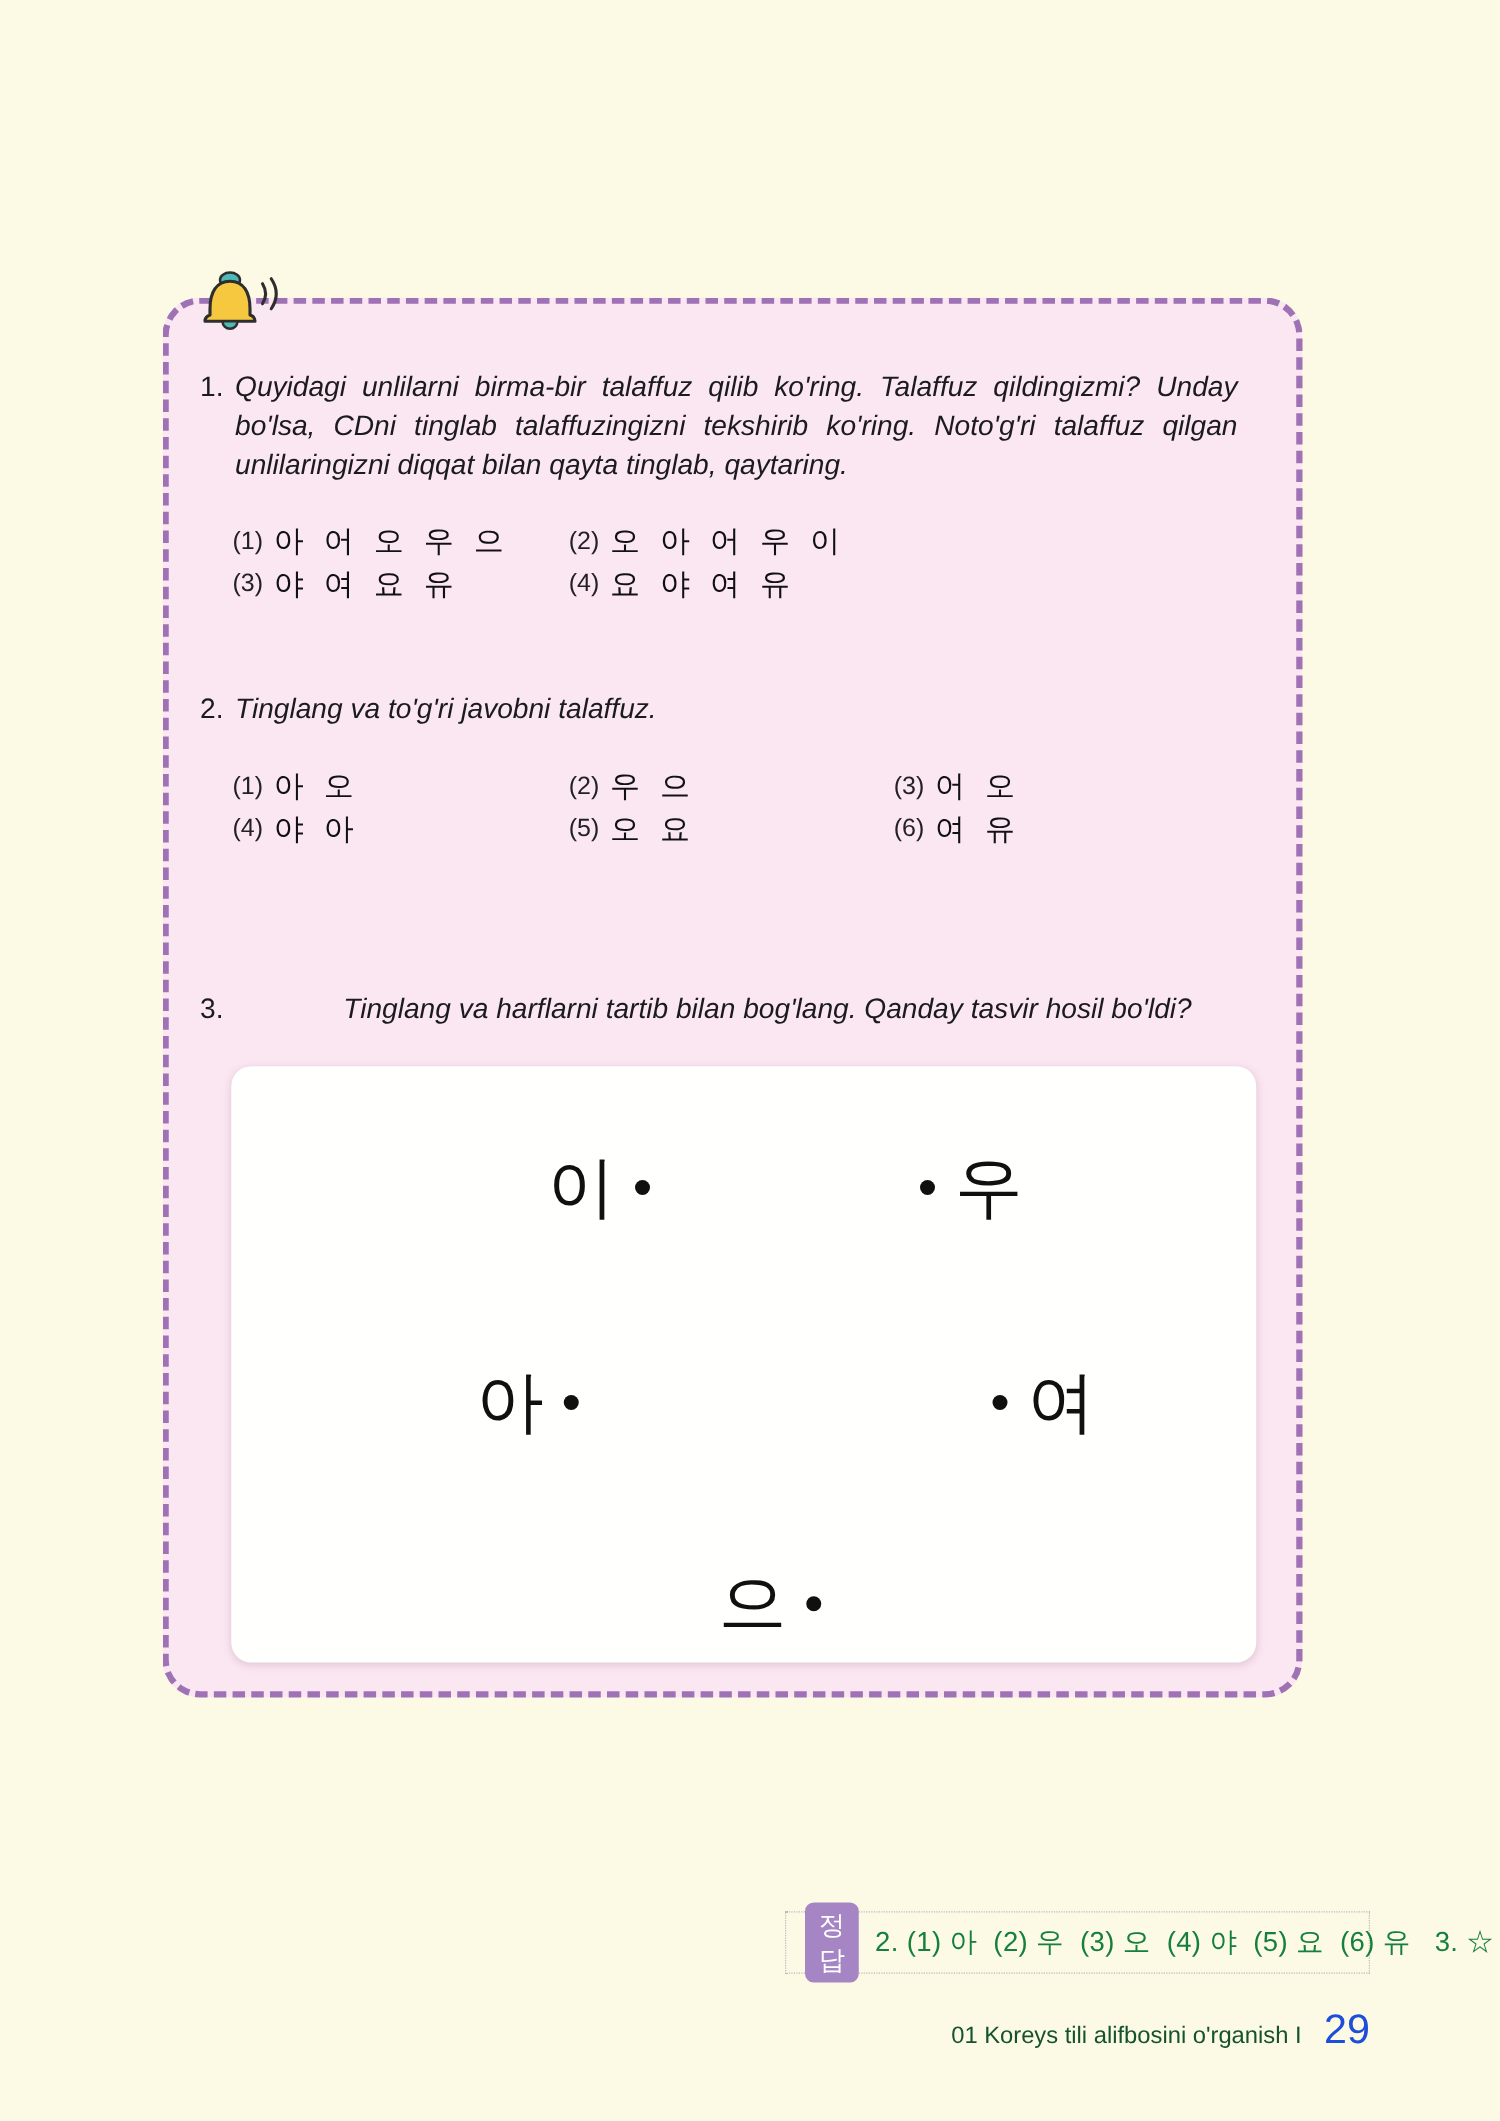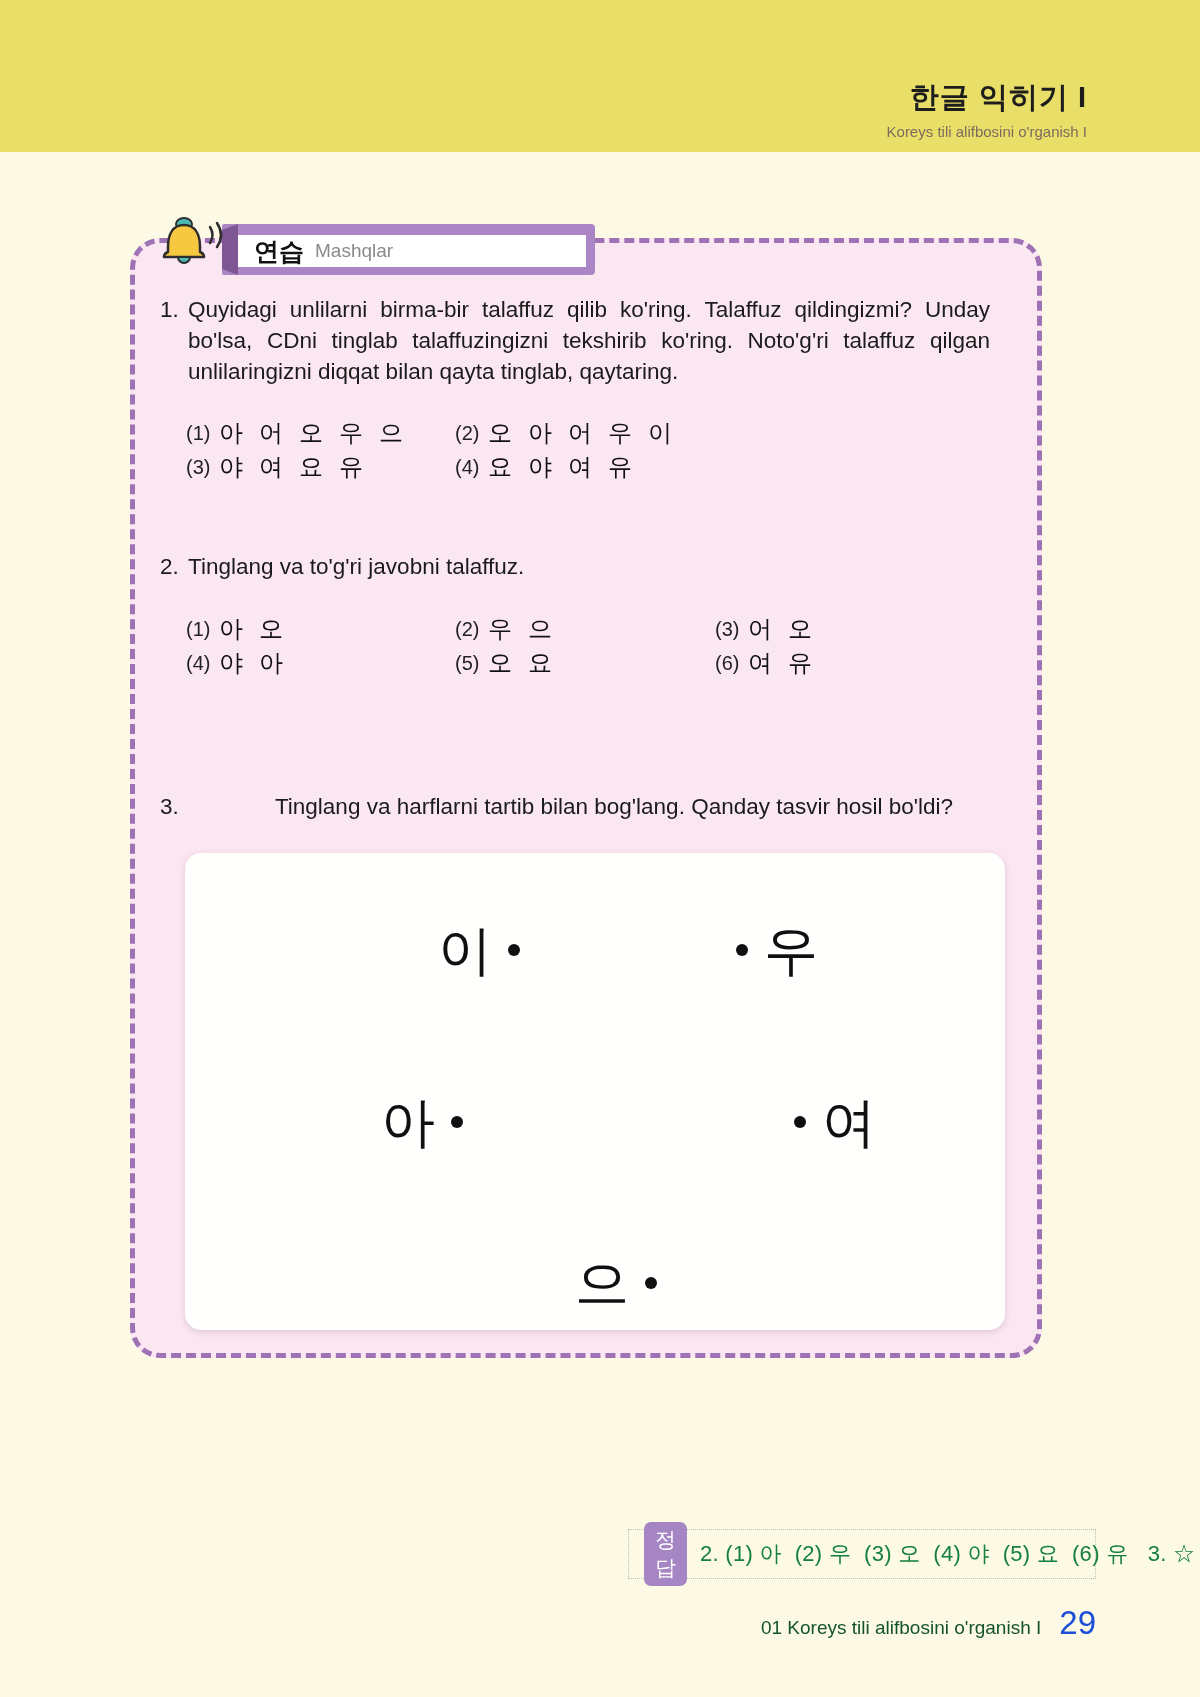--- a/index.html
+++ b/index.html
@@ -23,21 +23,21 @@
                  clip-path:polygon(0 12%, 100% 0, 100% 100%, 0 88%); }
   .ribbon-inner { position:absolute; left:16px; right:9px; top:11px; bottom:8px; background:#FFFFFF;
                   display:flex; align-items:center; gap:11px; padding-left:16px; }
   .ribbon-ko { font-size:25px; font-weight:700; color:#111; }
   .ribbon-uz { font-size:19px; color:#8a8a8a; }
   .bell-wrap { position:absolute; left:154px; top:214px; z-index:4; }
 
   
   .exercise { position:absolute; display:flex; color:#1b1b1b; font-size:22.5px; line-height:31px; }
   .exnum { width:28px; flex:none; }
-  .extext { margin:0; flex:1; text-align:justify; }
+  .extext { margin:0; flex:1; text-align:justify;font-style:italic; }
   .ex1 { left:160px; top:294px; width:830px; }
   .ex2 { left:160px; top:551px; width:830px; }
   .ex3 { left:160px; top:791px; width:880px; }
   .ex3 .extext { text-align:center; }
 
   
   .vrows { position:absolute; }
   .ex1-rows { left:186px; top:416px; }
   .ex2-rows { left:186px; top:612px; }
   .vrow { display:flex; height:34px; align-items:center; }
@@ -69,36 +69,23 @@
   
   .footer { position:absolute; top:1604px; right:104px; display:flex; align-items:baseline; gap:18px; }
   .chapter { color:#14532d; font-size:19px; }
   .pagenum { color:#1d4ed8; font-size:33px; }
 </style>
 </head>
 <body>
 
 <div class="page">
 
-  <div class="yellow-band">
-    <div class="header-text">
-      <div class="title-ko">한글 익히기 I</div>
-      <div class="subtitle">Koreys tili alifbosini o'rganish I</div>
-    </div>
-  </div>
 
   <div class="panel"></div>
 
-  <div class="ribbon">
-    <div class="ribbon-fold"></div>
-    <div class="ribbon-inner">
-      <span class="ribbon-ko">연습</span>
-      <span class="ribbon-uz">Mashqlar</span>
-    </div>
-  </div>
 
   <div class="bell-wrap">
     <svg width="80" height="64" viewBox="0 0 80 64">
       <ellipse cx="30" cy="10" rx="8" ry="6" fill="#4FB9B5" stroke="#2E2E2E" stroke-width="2"></ellipse>
       <path d="M30 11 C 19 11 14 20 14 33 L 14 38 C 11 39 10 41 10 43 L 50 43 C 50 41 49 39 46 38 L 46 33 C 46 20 41 11 30 11 Z" fill="#F6C840" stroke="#2E2E2E" stroke-width="2.5" stroke-linejoin="round"></path>
       <path d="M 24 43 A 6 6 0 0 0 36 43 Z" fill="#4FB9B5" stroke="#2E2E2E" stroke-width="2"></path>
       <path d="M 56 13 q 5 8 0 16" fill="none" stroke="#2E2E2E" stroke-width="2.5" stroke-linecap="round"></path>
       <path d="M 63 9 q 8 12 0 24" fill="none" stroke="#2E2E2E" stroke-width="2.5" stroke-linecap="round"></path>
     </svg>
   </div>

